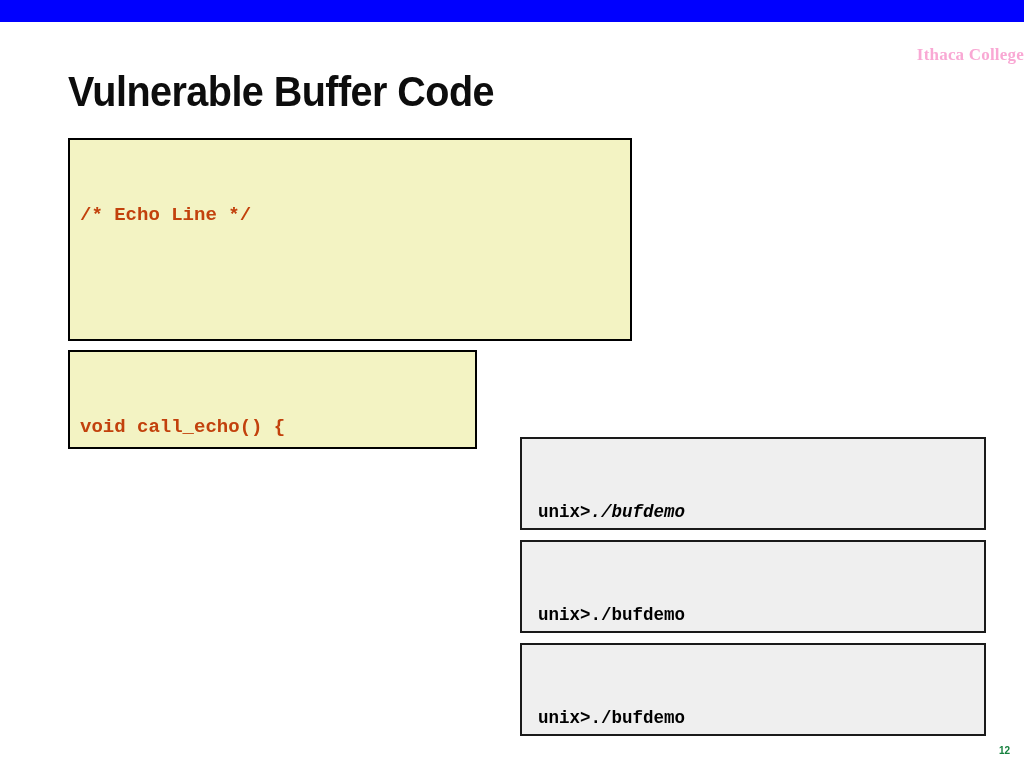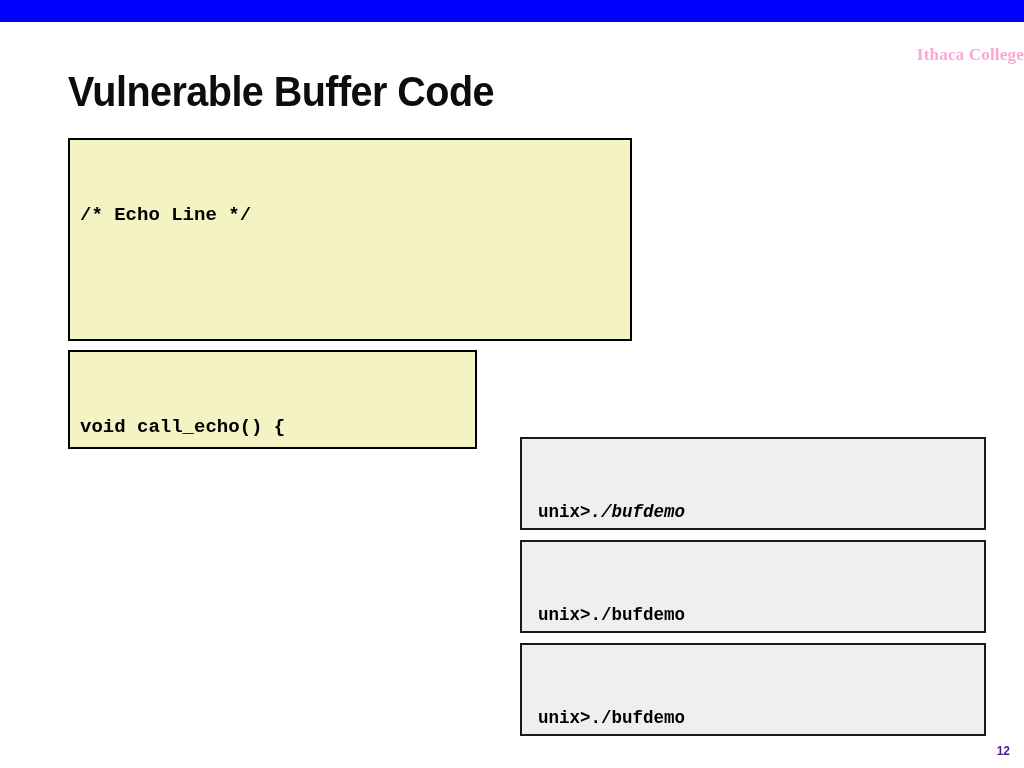--- a/index.html
+++ b/index.html
@@ -61,21 +61,21 @@
   
   .code-box {
     position: absolute;
     background: #f3f3c3;
     border: 2px solid #000000;
     box-sizing: border-box;
     font-family: "Liberation Mono", "DejaVu Sans Mono", monospace;
     font-weight: bold;
     font-size: 19px;
     line-height: 27px;
-    color: #000000;
+    color: #c2410c;
     white-space: pre;
     padding: 8px 8px 8px 10px;
     overflow: hidden;
   }
   #code-box-echo {
     left: 68px;
     top: 138px;
     width: 564px;
     height: 203px;
   }
@@ -119,23 +119,23 @@
     font-style: italic;
   }
 
   
   .slide-number {
     position: absolute;
     right: 14px;
     bottom: 10px;
     font-family: "Liberation Sans", "DejaVu Sans", sans-serif;
     font-weight: bold;
-    font-size: 12px;
+    font-size: 10px;
     line-height: 14px;
-    color: #4c1d95;
+    color: #15803d;
   }
 </style>
 </head>
 <body>
 
 <div class="slide">
 
   <div class="banner">
     <div class="banner-title">Ithaca College</div>
   </div>

